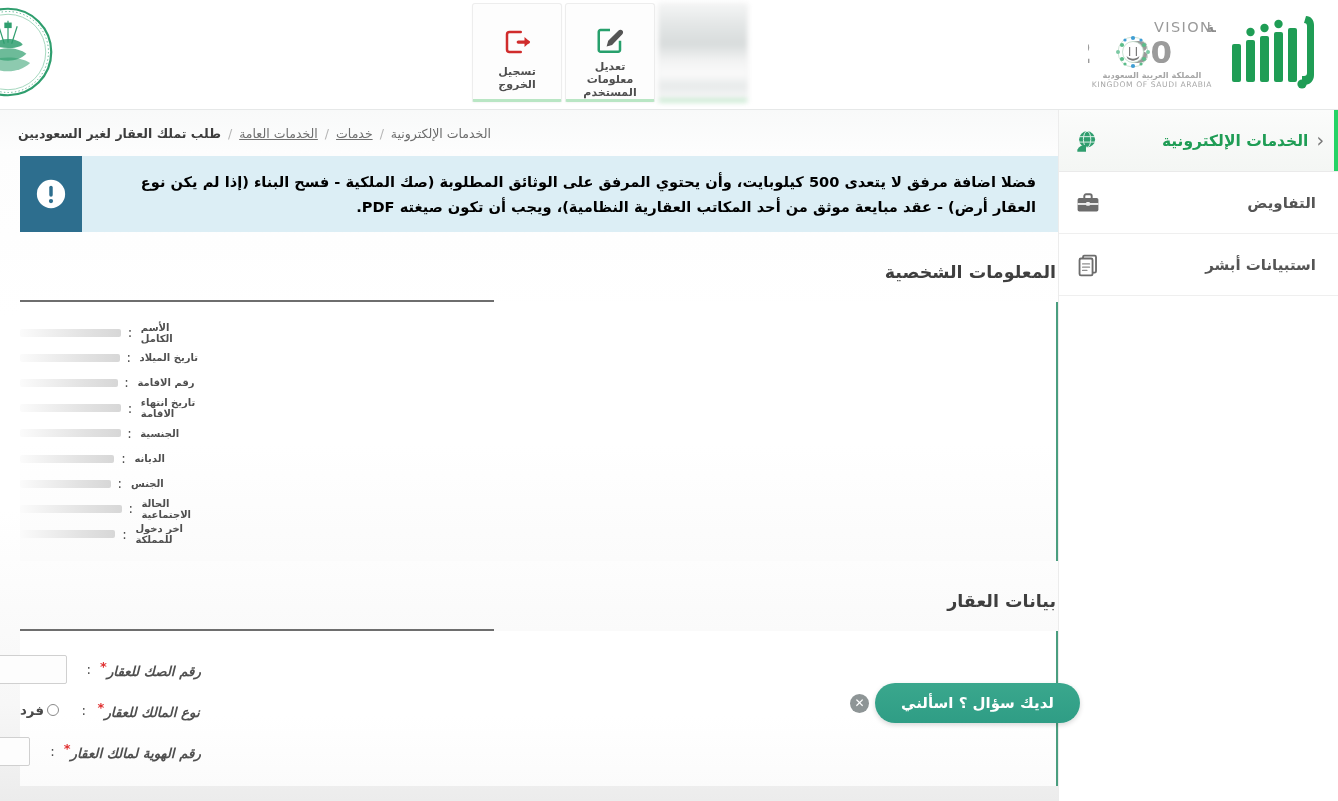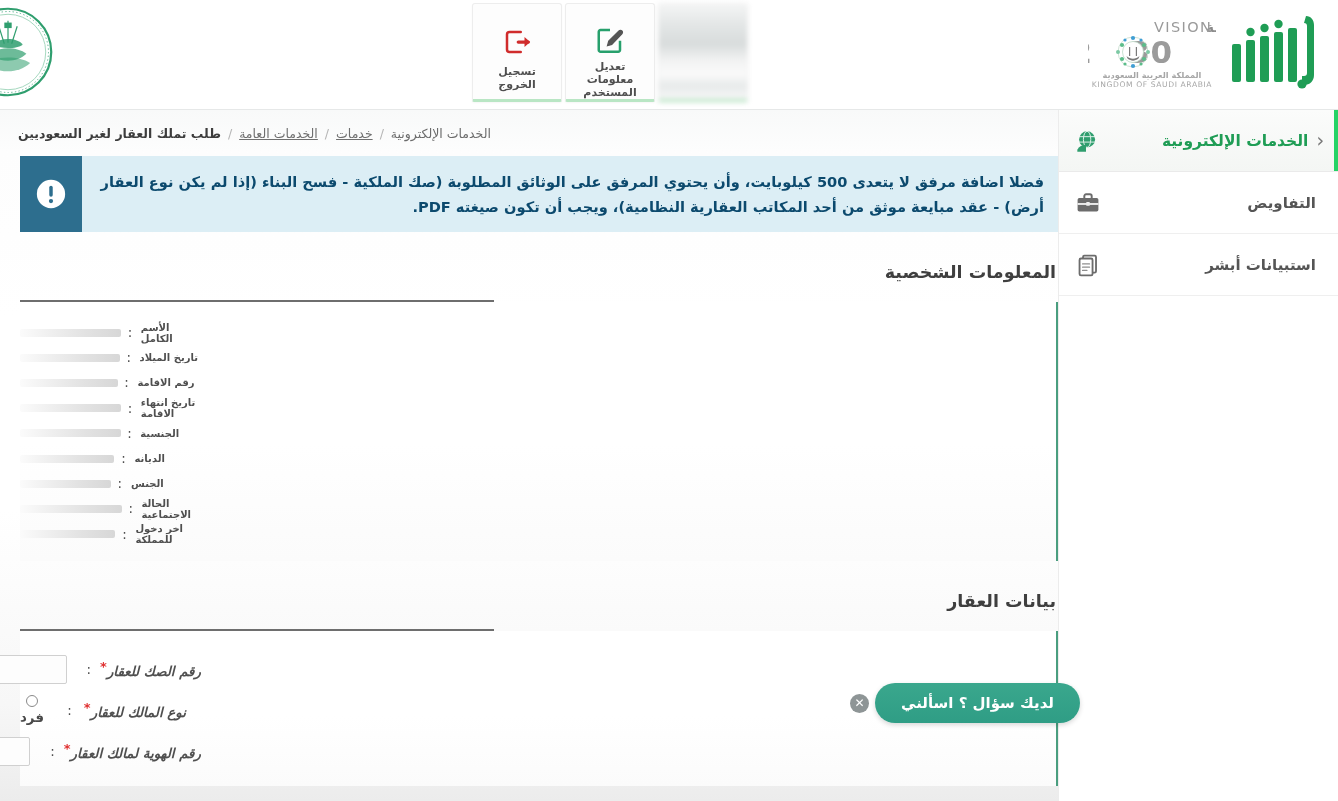--- a/index.html
+++ b/index.html
@@ -145,23 +145,23 @@
     min-height: 74px;
   }
   .alert .al-icon {
     width: 62px; flex: 0 0 62px;
     background: #2d6e8e;
     display: flex; align-items: center; justify-content: center;
     order: 2;
   }
   .alert .al-text {
     flex: 1; order: 1;
-    padding: 13px 14px 13px 18px;
+    padding: 13px 22px 13px 18px;
     font-size: 14.6px; line-height: 25px; font-weight: 700;
-    color: #0c4a6e; text-align: right;
+    color: #000000; text-align: right;
   }
 
   
   .section { width: 1038px; margin-left: 20px; }
   .sec-title-row {
     padding: 30px 0 10px 0; text-align: right;
   }
   .sec-title {
     font-size: 17.5px; font-weight: 700; color: #3f3f3f;
     display: inline-block; padding: 0 2px 9px 2px;
@@ -209,21 +209,21 @@
   .req { color: #e03131; font-size: 13px; vertical-align: super; margin-left:1px;}
   .ed-colon { width: 14px; text-align: center; font-size: 13.4px; color:#4f4f4f; }
   .ed-field { margin-right: 20px; display:flex; align-items:center; }
   .txtbox {
     width: 165px; height: 29px;
     background: #fdfdfd; border: 1px solid #d0d0d0; border-radius: 2px;
     outline: none; font-family: inherit; font-size: 13px; color: #333;
     padding: 0 7px;
   }
   .radios { display: flex; direction: rtl; align-items: center; gap: 18px; }
-  .radio-opt { display: flex; direction: rtl; align-items: center; cursor: pointer; gap: 3px; flex-direction: column; }
+  .radio-opt { display: flex; direction: rtl; align-items: center; cursor: pointer; gap: 3px; }
   .radio-dot {
     width: 12px; height: 12px; border-radius: 50%;
     border: 1px solid #8a8a8a; background: #fff; display:inline-block;
   }
   .radio-txt { font-size: 13.4px; color: #4a4a4a; font-weight: 700; }
 
   
   .chat-wrap {
     position: absolute; right: -22px; bottom: 78px;
     display: flex; direction: ltr; align-items: center;

